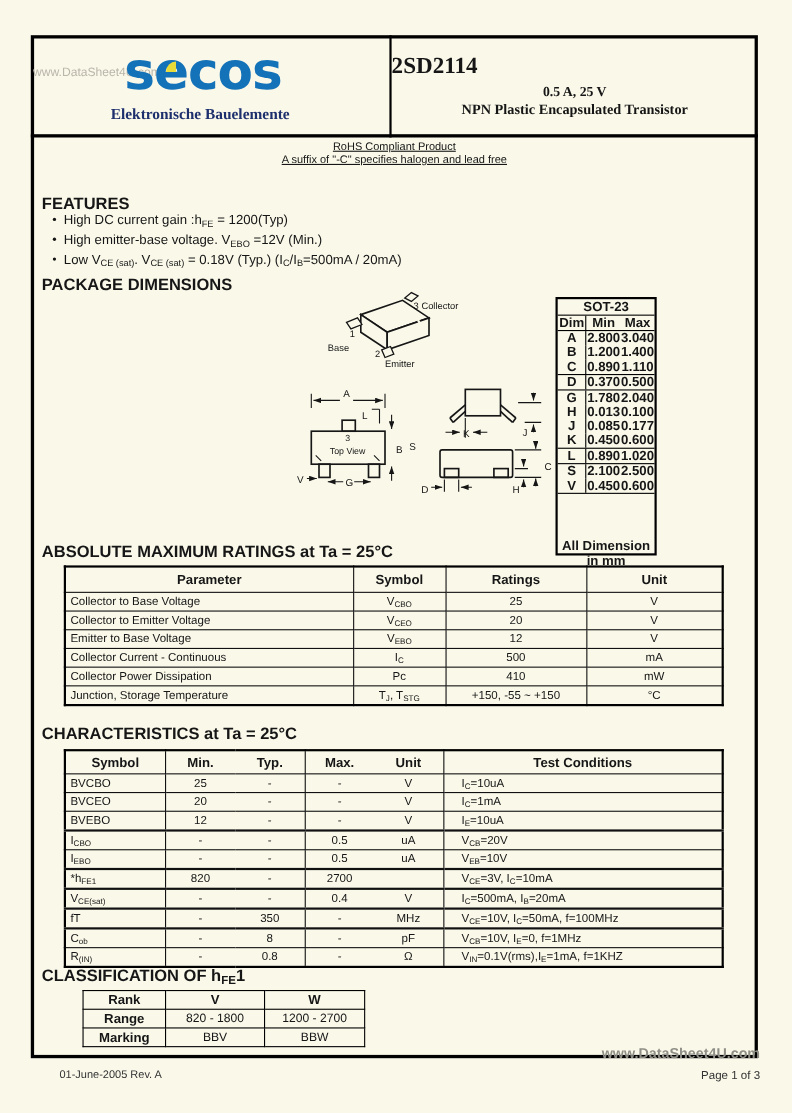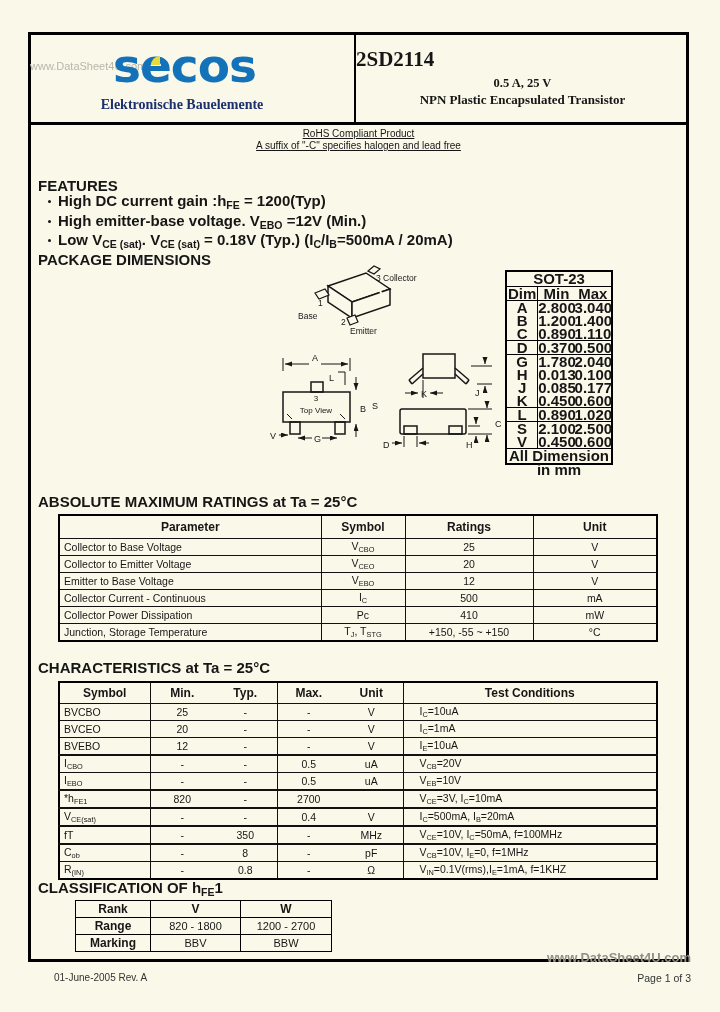--- a/index.html
+++ b/index.html
@@ -40,39 +40,39 @@
   .rohs1{left:28px;top:128px;width:661px;text-align:center;font-size:10px;text-decoration:underline;}
   .rohs2{left:28px;top:140px;width:661px;text-align:center;font-size:10px;text-decoration:underline;}
 
   .section-h{font-weight:bold;font-size:15px;}
   .h-features{left:38px;top:177px;}
   .h-pkg{left:38px;top:251px;}
   .h-amr{left:38px;top:493px;}
   .h-char{left:38px;top:659px;}
   .h-class{left:38px;top:879px;}
 
-  .features-list{left:48px;top:193px;width:420px;font-size:15px;line-height:15px;font-weight:bold;}
+  .features-list{left:48px;top:193px;width:420px;font-size:12px;line-height:15px;}
   .features-list .f-item{white-space:nowrap;}
   .bullet{display:inline-block;width:3px;height:3px;background:#161616;border-radius:50%;
     margin-right:7px;vertical-align:3px;}
 
   
   .pkg-svg{left:268px;top:264px;}
   .pkg-svg text{font-family:"Liberation Sans",sans-serif;fill:#161616;}
 
   
-  .sot23{left:505px;top:270px;width:108px;border:2px solid #000;box-sizing:border-box;
-    font-size:15px;font-weight:bold;text-align:center;background:transparent;}
+  .sot23{left:505px;top:270px;width:92px;border:2px solid #000;box-sizing:border-box;
+    font-size:12px;font-weight:bold;text-align:center;background:transparent;}
   .sot23-title{height:14px;line-height:14px;border-bottom:1.5px solid #000;}
   .srow{display:flex;height:13px;line-height:13px;}
   .srow .sdim{width:30%;border-right:1.2px solid #000;box-sizing:border-box;}
   .srow .smin,.srow .smax{width:35%;}
   .sheader{border-bottom:1.5px solid #000;}
   .sgroup{border-bottom:1.5px solid #000;}
-  .sot23-note{height:14px;line-height:14px;font-weight:bold;}
+  .sot23-note{height:14px;line-height:14px;font-weight:bold;margin-top:40px;}
 
   
   table{border-collapse:collapse;background:transparent;}
   .amr{left:58px;top:514px;width:598px;border:2px solid #000;table-layout:fixed;}
   .amr th{height:20px;font-size:12px;border:1px solid #111;}
   .amr td{height:16px;font-size:10.5px;border:1px solid #111;text-align:center;padding:0;}
   .amr td.param{text-align:left;padding-left:4px;}
 
   .char{left:58px;top:681px;width:598px;border:2px solid #000;table-layout:fixed;}
   .char th{height:18px;font-size:12px;border:1px solid #111;}

